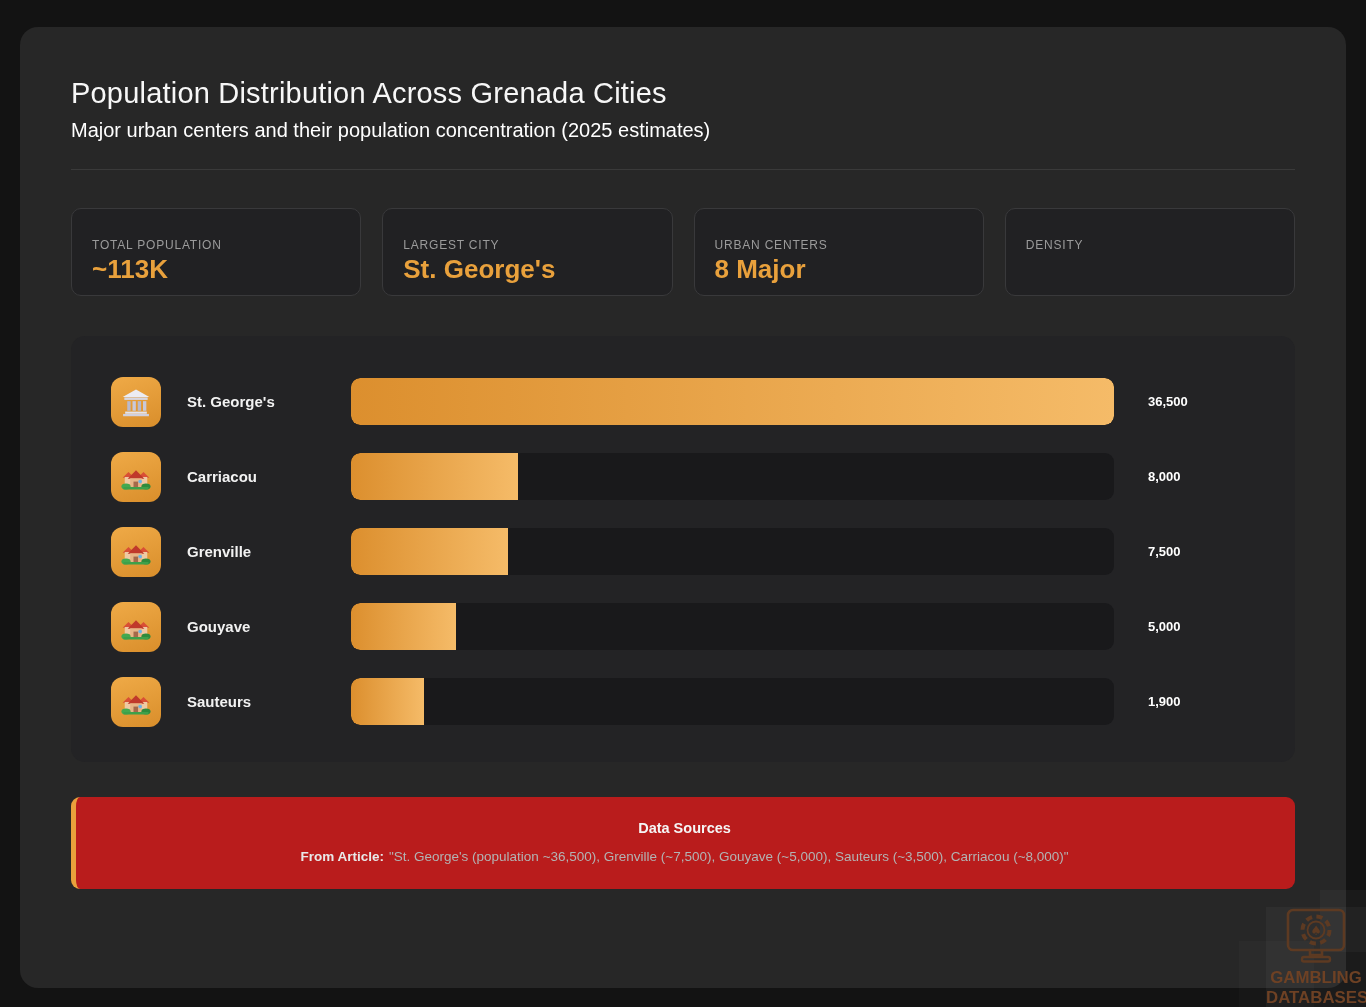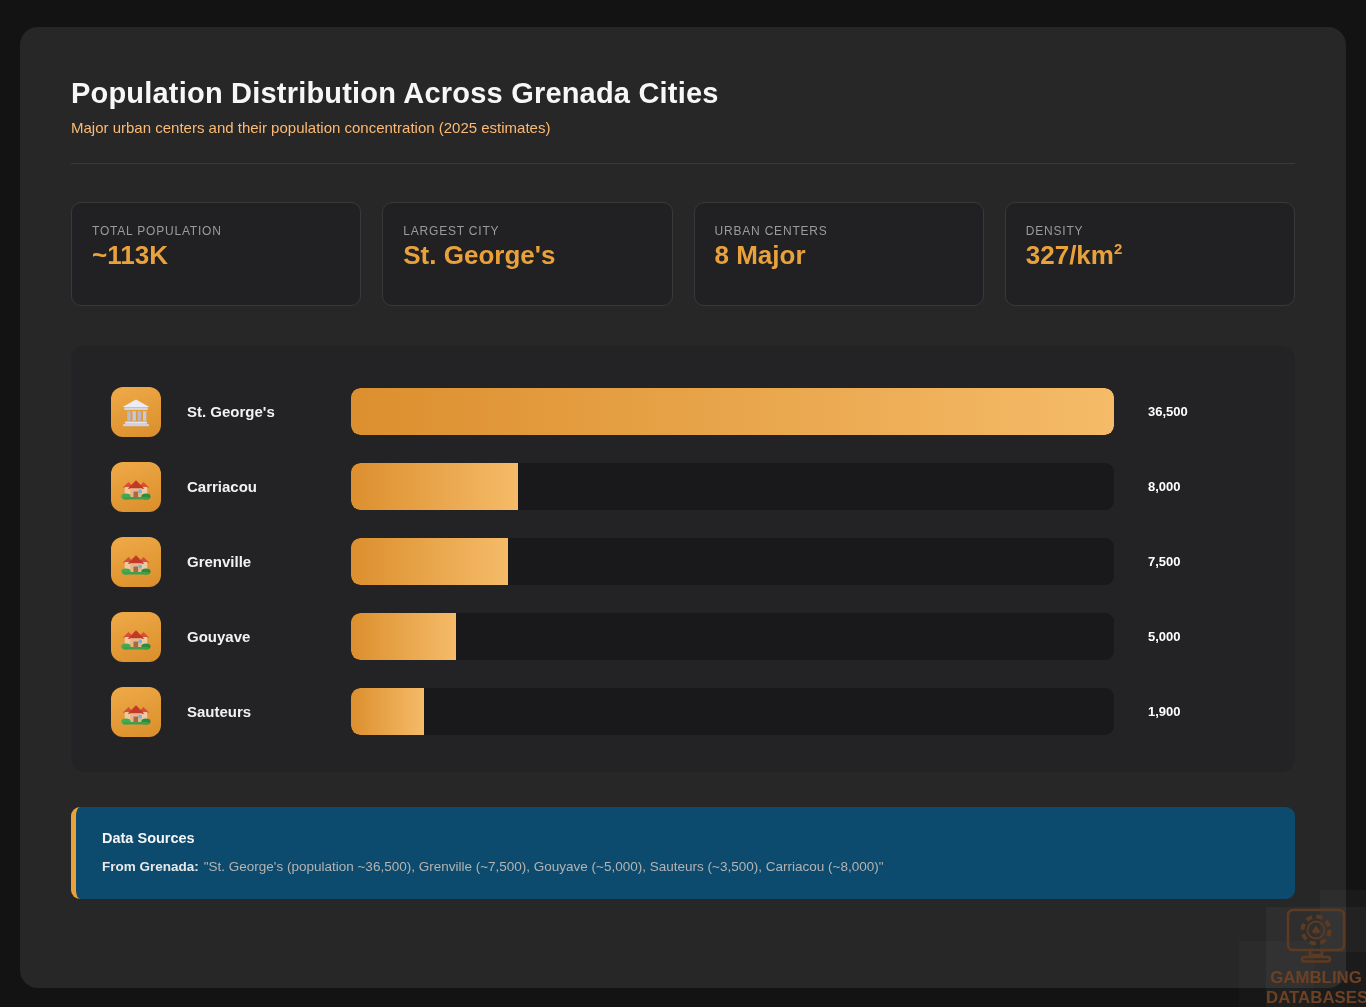--- a/index.html
+++ b/index.html
@@ -14,46 +14,46 @@
     position: absolute;
     left: 20px; top: 27px; right: 20px; bottom: 19px;
     background: #272727;
     border-radius: 18px;
     padding: 0 51px;
   }
   
   .page-title {
     margin-top: 50px;
     font-size: 29px;
-    font-weight: 700;
+    font-weight: 400;
     color: #f7f7f7;
     letter-spacing: 0.2px;
   }
   .page-subtitle {
     margin-top: 9px;
-    font-size: 15px;
-    color: #fdba74;
+    font-size: 20px;
+    color: #ffffff;
   }
   .divider {
     margin-top: 27px;
     border-top: 1px solid #3a3a3a;
   }
   
   .stats-row {
     margin-top: 38px;
     display: grid;
     grid-template-columns: repeat(4, 1fr);
     gap: 21px;
   }
   .stat-card {
     background: #212123;
     border: 1px solid #39393b;
     border-radius: 10px;
-    height: 104px;
-    padding: 21px 20px;
+    height: 88px;
+    padding: 29px 20px;
   }
   .stat-label {
     font-size: 12px;
     color: #9b9b9b;
     letter-spacing: 0.8px;
     text-transform: uppercase;
   }
   .stat-value {
     margin-top: 2px;
     font-size: 26px;
@@ -109,24 +109,25 @@
     margin-left: 34px;
     width: 107px;
     flex: 0 0 107px;
     font-size: 13px;
     font-weight: 700;
     color: #ffffff;
   }
   
   .sources-panel {
     margin-top: 35px;
-    background: #0c4a6e;
+    background: #b91c1c;
     border-left: 5px solid #e9a13c;
     border-radius: 9px;
     padding: 23px 28px 25px 26px;
+    text-align: center;
   }
   .sources-heading {
     font-size: 14.5px;
     font-weight: 700;
     color: #f5f5f5;
   }
   .sources-line {
     margin-top: 13px;
     font-size: 13.5px;
     color: #b3b3b3;
@@ -187,21 +188,20 @@
     <div class="stat-card">
       <div class="stat-label">LARGEST CITY</div>
       <div class="stat-value"><span>St. George's</span><sup class="sup"></sup></div>
     </div>
     <div class="stat-card">
       <div class="stat-label">URBAN CENTERS</div>
       <div class="stat-value"><span>8 Major</span><sup class="sup"></sup></div>
     </div>
     <div class="stat-card">
       <div class="stat-label">DENSITY</div>
-      <div class="stat-value"><span>327/km</span><sup class="sup">2</sup></div>
     </div>
   </div>
 
   <div class="chart-panel">
 
     <div class="chart-row">
       <div class="icon-tile">
         <svg width="30" height="30" viewBox="0 0 36 36">
           <polygon points="18,3 34,12 2,12" fill="#ececf2"></polygon>
           <rect x="4" y="12.5" width="28" height="3" fill="#d7d7e2"></rect>
@@ -310,21 +310,21 @@
         <div class="bar-fill" style="width: 9.58904%;"></div>
       </div>
       <div class="row-value">1,900</div>
     </div>
 
   </div>
 
   <div class="sources-panel">
     <div class="sources-heading">Data Sources</div>
     <div class="sources-line">
-      <span class="from-label">From Grenada:</span><span>"St. George's (population ~36,500), Grenville (~7,500), Gouyave (~5,000), Sauteurs (~3,500), Carriacou (~8,000)"</span>
+      <span class="from-label">From Article:</span><span>"St. George's (population ~36,500), Grenville (~7,500), Gouyave (~5,000), Sauteurs (~3,500), Carriacou (~8,000)"</span>
     </div>
   </div>
 
 </div>
 
 <div class="wm-patch2"></div>
 <div class="wm-patch3"></div>
 <div class="wm-patch1"></div>
 <div class="watermark">
   <svg class="wm-icon" width="82" height="58" viewBox="0 0 70 58">

